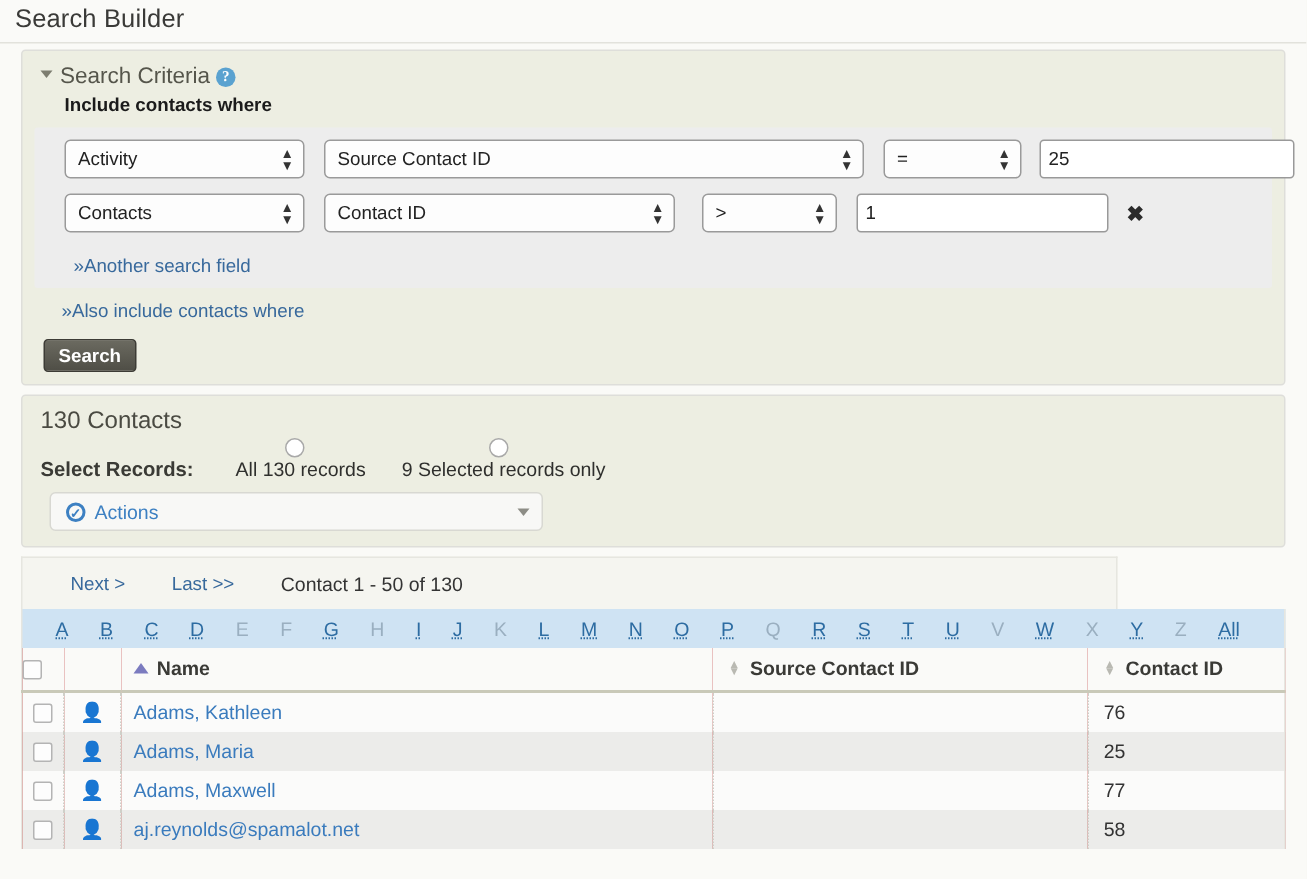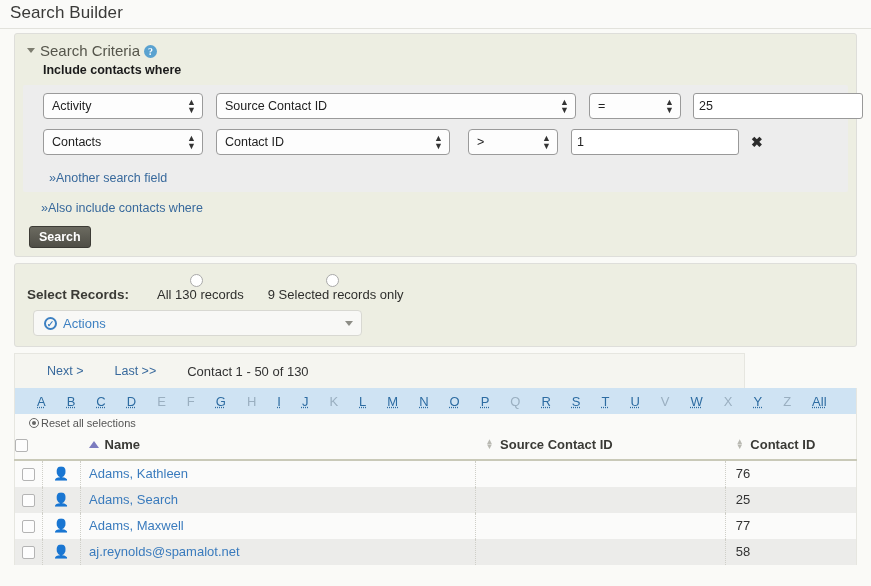--- a/index.html
+++ b/index.html
@@ -429,20 +429,21 @@
     </div>
 
     <div class="link-row-plain">
       <span class="blink">»Also include contacts where</span>
     </div>
 
     <button class="search-btn">Search</button>
   </div>
 
   <div class="panel panel-results">
+    <div class="results-count">130 Contacts</div>
 
     <div class="select-records-line">
       <span class="lbl">Select Records:</span>
 
       <span class="radio-group">
         <span class="radio"></span>
         <span class="radio-label">All 130 records</span>
       </span>
 
       <span class="radio-group">
@@ -487,23 +488,20 @@
       <span class="alpha on">T</span>
       <span class="alpha on">U</span>
       <span class="alpha off">V</span>
       <span class="alpha on">W</span>
       <span class="alpha off">X</span>
       <span class="alpha on">Y</span>
       <span class="alpha off">Z</span>
       <span class="alpha on">All</span>
     </div>
 
-  <div class="reset-row">
-    <span class="reset-icon"></span><span>Reset all selections</span>
-  </div>
 
   <table class="contacts">
     <thead>
       <tr>
         <th class="col-cb">
           <span class="cbx"></span>
         </th>
         <th class="col-icon"></th>
         <th class="col-name">
           <span class="sort-arrow-up"></span><span>Name</span>
@@ -520,21 +518,21 @@
         <tr class="odd">
           <td class="col-cb"><span class="cbx"></span></td>
           <td class="col-icon"><span class="contact-glyph">👤</span></td>
           <td class="col-name"><a class="name-link">Adams, Kathleen</a></td>
           <td class="col-src"></td>
           <td class="col-cid">76</td>
         </tr>
         <tr class="even">
           <td class="col-cb"><span class="cbx"></span></td>
           <td class="col-icon"><span class="contact-glyph">👤</span></td>
-          <td class="col-name"><a class="name-link">Adams, Search</a></td>
+          <td class="col-name"><a class="name-link">Adams, Maria</a></td>
           <td class="col-src"></td>
           <td class="col-cid">25</td>
         </tr>
         <tr class="odd">
           <td class="col-cb"><span class="cbx"></span></td>
           <td class="col-icon"><span class="contact-glyph">👤</span></td>
           <td class="col-name"><a class="name-link">Adams, Maxwell</a></td>
           <td class="col-src"></td>
           <td class="col-cid">77</td>
         </tr>

